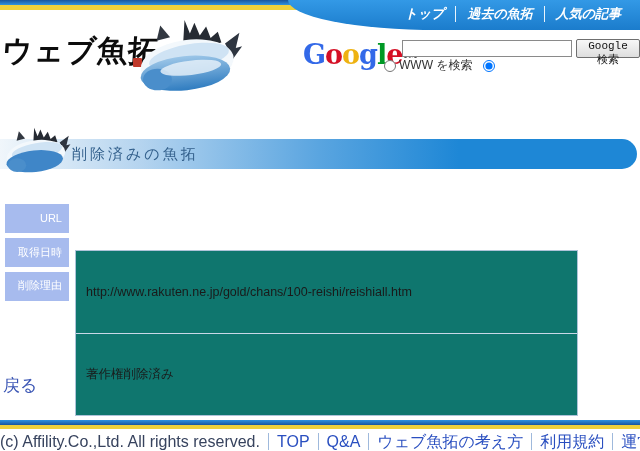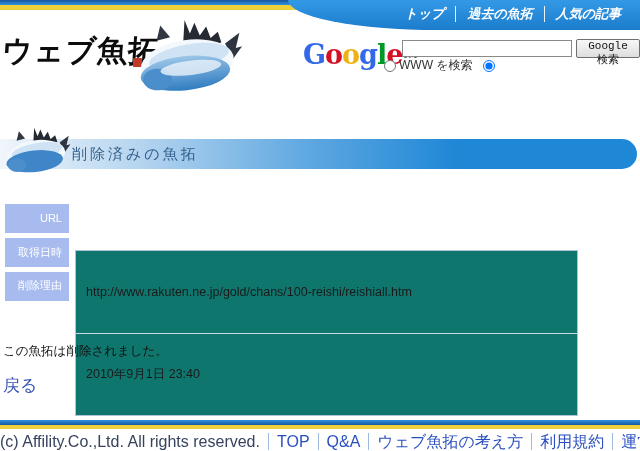--- a/index.html
+++ b/index.html
@@ -138,24 +138,23 @@
     <ellipse cx="60" cy="45" rx="45" ry="14" fill="#cfe3f4" transform="rotate(-10 60 45)"></ellipse>
     <ellipse cx="56" cy="63" rx="50" ry="19" fill="#3f86c8" transform="rotate(-6 56 63)"></ellipse>
     <ellipse cx="25" cy="70" rx="16" ry="12" fill="#4a8ecb"></ellipse>
   </svg>
 
   <div class="lbl lbl-1">取得日時</div>
   <div class="lbl lbl-0">URL</div>
   <div class="lbl lbl-2">削除理由</div>
   <div class="value-box">
     <div class="value-row">http://www.rakuten.ne.jp/gold/chans/100-reishi/reishiall.htm</div>
-    <div class="value-row">2010年9月1日 23:40</div>
+    <div class="value-row">著作権削除済み</div>
   </div>
 
-  <div class="message">この魚拓は削除されました。</div>
   <a href="#" class="back-link">戻る</a>
 
   <div class="footer-blue"></div>
   <div class="footer-yellow"></div>
   <div class="footer-line">
     <span class="copyright">(c) Affility.Co.,Ltd. All rights reserved.</span><a href="#">TOP</a><a href="#">Q&amp;A</a><a href="#">ウェブ魚拓の考え方</a><a href="#">利用規約</a><a href="#">運営会社</a><a href="#">ご意見など</a>
   </div>
 
 </div>
 

